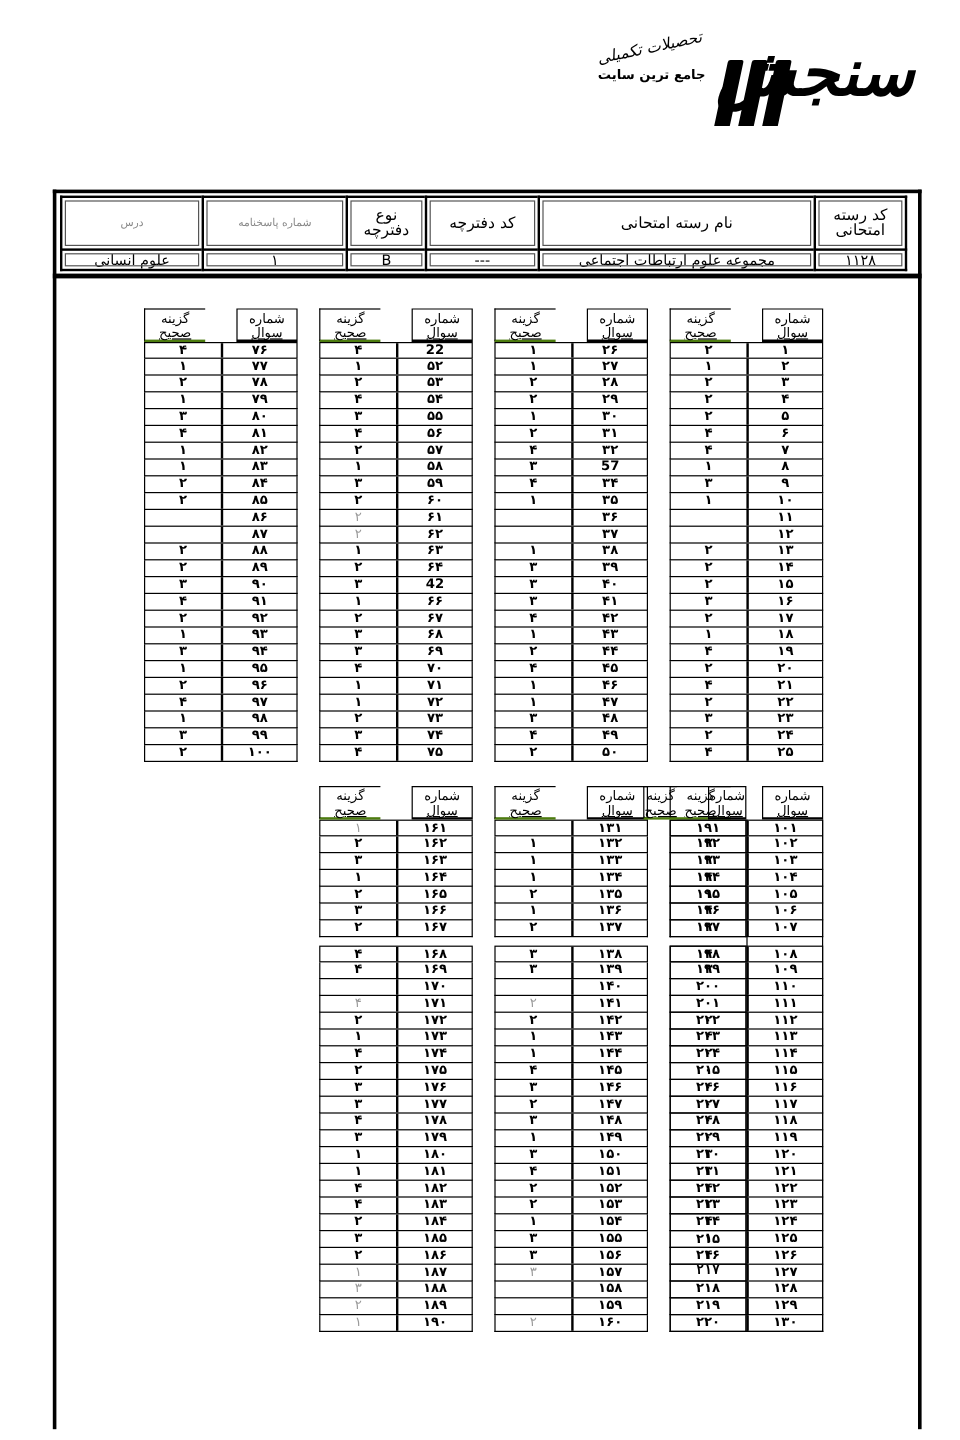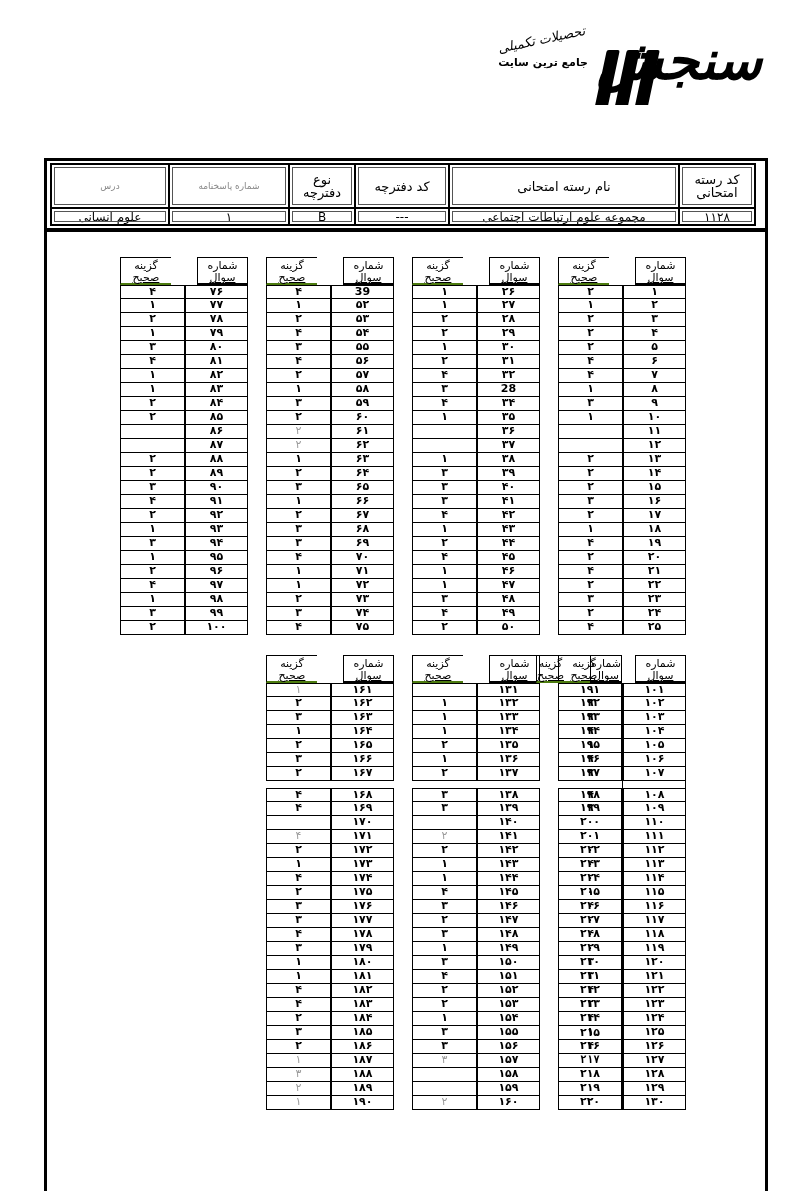--- a/index.html
+++ b/index.html
@@ -228,21 +228,21 @@
       </div>
       <div class="cell-row">
         <div class="q">۳۱</div>
         <div class="a">۲</div>
       </div>
       <div class="cell-row">
         <div class="q">۳۲</div>
         <div class="a">۴</div>
       </div>
       <div class="cell-row">
-        <div class="q">28</div>
+        <div class="q">57</div>
         <div class="a">۳</div>
       </div>
       <div class="cell-row">
         <div class="q">۳۴</div>
         <div class="a">۴</div>
       </div>
       <div class="cell-row">
         <div class="q">۳۵</div>
         <div class="a">۱</div>
       </div>
@@ -306,21 +306,21 @@
         <div class="q">۵۰</div>
         <div class="a">۲</div>
       </div>
     </div>
     <div class="col c2">
       <div class="hdr">
         <div class="hq"><span>شماره</span><br><u>سوال</u></div>
         <div class="ha"><span>گزینه</span><br><u>صحیح</u></div>
       </div>
       <div class="cell-row" style="border-top: 1.5px solid rgb(0, 0, 0);">
-        <div class="q">39</div>
+        <div class="q">22</div>
         <div class="a">۴</div>
       </div>
       <div class="cell-row">
         <div class="q">۵۲</div>
         <div class="a">۱</div>
       </div>
       <div class="cell-row">
         <div class="q">۵۳</div>
         <div class="a">۲</div>
       </div>
@@ -362,21 +362,21 @@
       </div>
       <div class="cell-row">
         <div class="q">۶۳</div>
         <div class="a">۱</div>
       </div>
       <div class="cell-row">
         <div class="q">۶۴</div>
         <div class="a">۲</div>
       </div>
       <div class="cell-row">
-        <div class="q">۶۵</div>
+        <div class="q">42</div>
         <div class="a">۳</div>
       </div>
       <div class="cell-row">
         <div class="q">۶۶</div>
         <div class="a">۱</div>
       </div>
       <div class="cell-row">
         <div class="q">۶۷</div>
         <div class="a">۲</div>
       </div>

